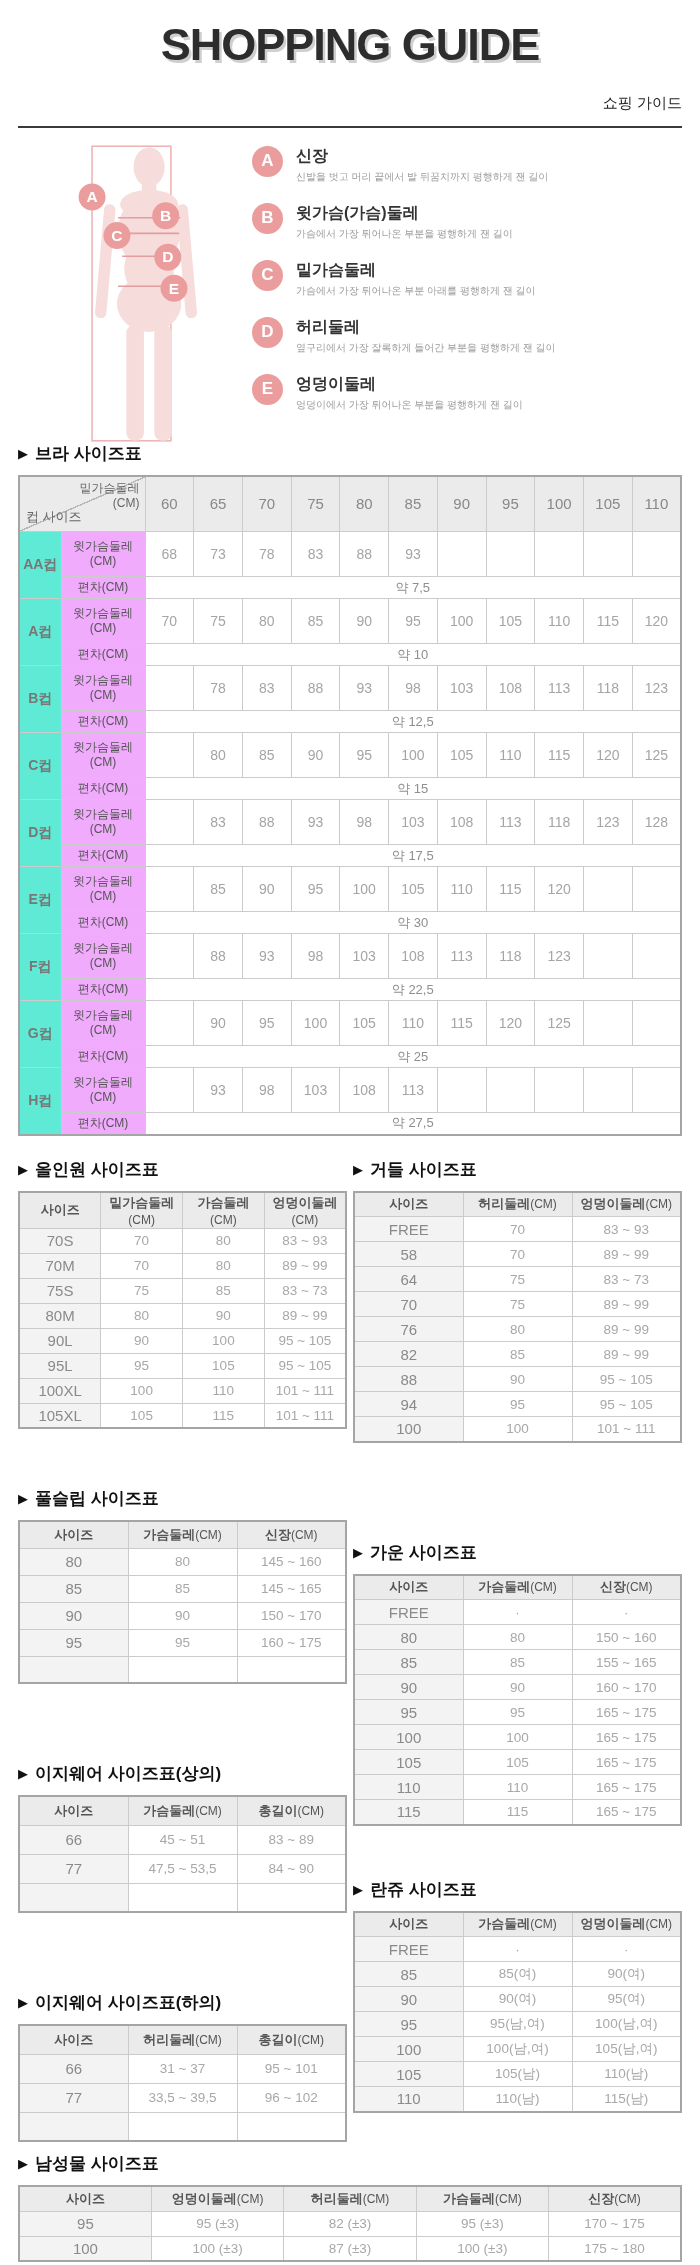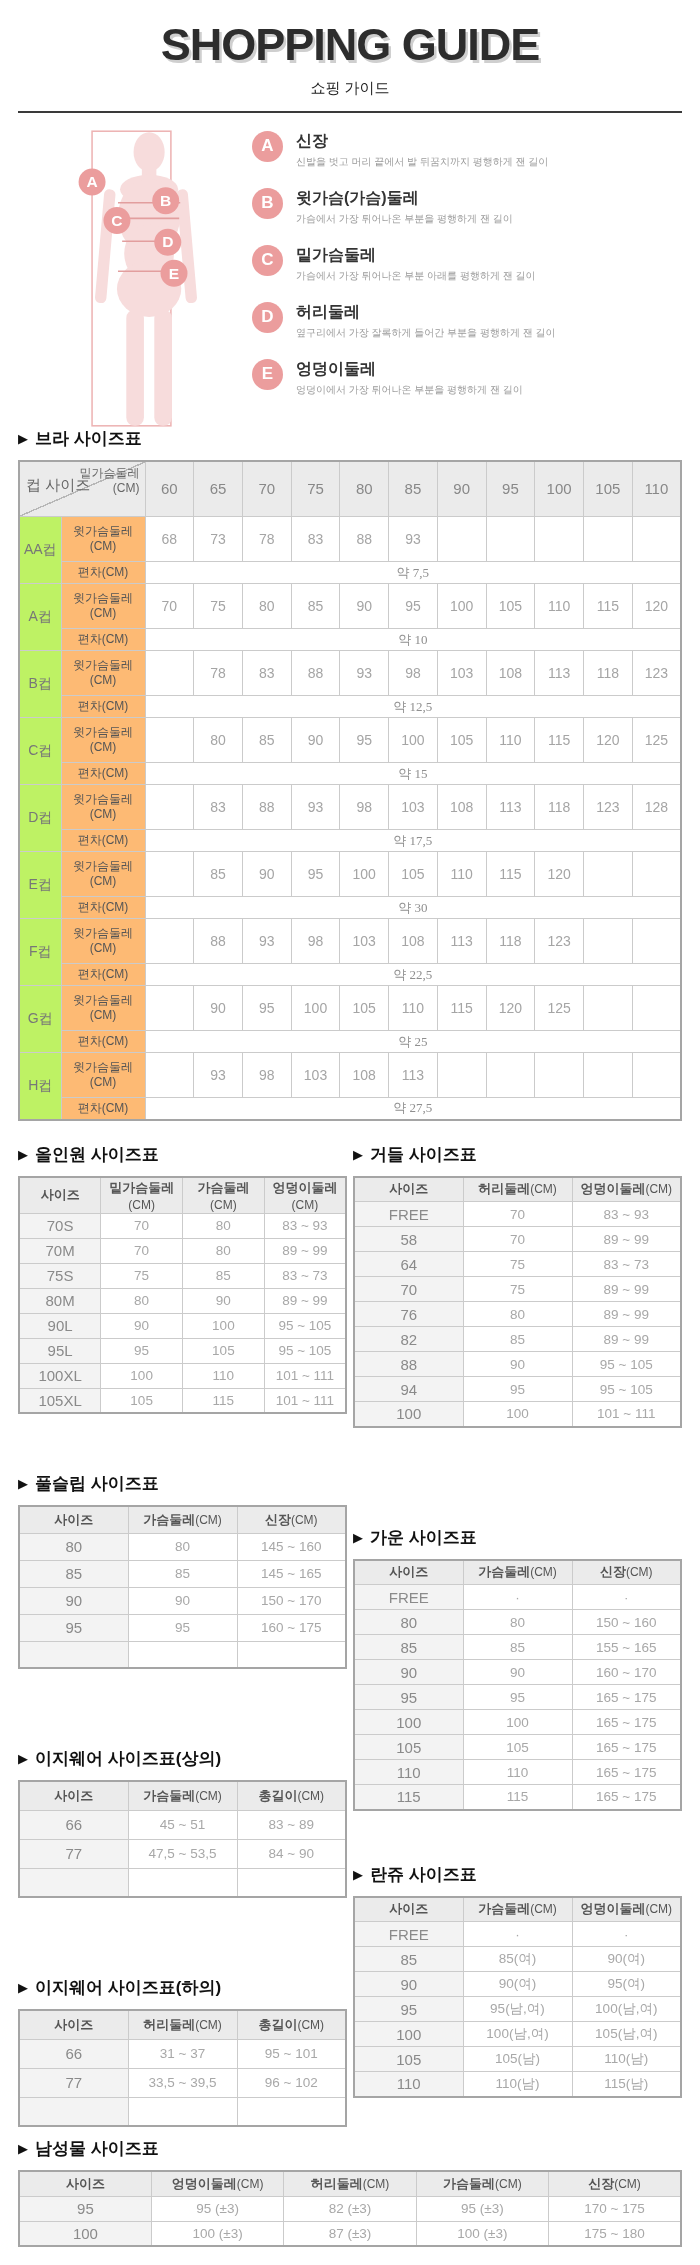--- a/index.html
+++ b/index.html
@@ -4,21 +4,21 @@
 <style>
   * { box-sizing: border-box; }
   html,body { margin:0; padding:0; background:#fff; }
   body { width:700px; font-family:"Liberation Sans","DejaVu Sans",sans-serif; color:#333; }
   .page { width:700px; padding:0 18px 6px 18px; }
 
   
   .hdr { text-align:center; padding-top:20px; }
   .hdr h1 { margin:0; font-size:45px; line-height:1.1; font-weight:900; letter-spacing:-1px;
             color:#2d2d2d; text-shadow:2.5px 2.5px 0 #cfcfcf; }
-  .subtitle { margin-top:9px; font-size:15px; color:#222; }
+  .subtitle { margin-top:24px; font-size:15px; color:#222;text-align:right; }
   .rule { border-top:2px solid #3a3a3a; margin-top:13px; }
 
   
   .guide { display:flex; padding-top:12px; height:300px; }
   .figure { margin-left:38px; flex:0 0 180px; }
   .measure-rect { fill:none; stroke:#edb4b4; stroke-width:1.5; }
   .body * { fill:#f7dcdc; stroke:none; }
   .m-line { stroke:#e29e9e; stroke-width:1.5; }
   .fig-badge { fill:#eb9d9d; }
   .fig-badge-letter { fill:#fff; font-size:15px; font-weight:bold; text-anchor:middle; }
@@ -47,27 +47,27 @@
   .sz td.val { color:#a8a8a8; font-size:13.5px; background:#fff; }
   .sz-fullslip th, .sz-fullslip td { height:27px; }
   .sz-easy th, .sz-easy td { height:29px; }
   .sz-mens .rowhead { width:80px; }
   .bra thead th { height:56px; font-size:15px; color:#888; font-weight:normal; }
   .bra th.corner { position:relative; padding:0; background:#ebebeb
       linear-gradient(to bottom right, transparent calc(50% - 0.7px), #b7b7b7 calc(50% - 0.7px),
       #b7b7b7 calc(50% + 0.7px), transparent calc(50% + 0.7px)); }
   .c-top { position:absolute; top:4px; right:5px; font-size:12px; color:#666; text-align:right; line-height:1.25; }
   .c-top .unit { display:block; }
-  .c-bot { position:absolute; bottom:21px; left:6px; font-size:15px; color:#666; }
-  .bra th.cup { background:#bef264; color:#777; font-size:14px; font-weight:normal; }
-  .bra th.rlabel { background:#fdba74; color:#555; font-size:12px; font-weight:normal; line-height:1.25; }
+  .c-bot { position:absolute; bottom:5px; left:6px; font-size:13px; color:#666; }
+  .bra th.cup { background:#5eead4; color:#777; font-size:14px; font-weight:bold; }
+  .bra th.rlabel { background:#f0abfc; color:#555; font-size:12px; font-weight:normal; line-height:1.25; }
   .bra th.rlabel:not(.dev) .unit { display:block; }
   .bra td.val { color:#a5a5a5; font-size:14px; background:#fff; height:45px; }
   .bra tr.devrow th, .bra tr.devrow td { height:22px;margin-top:12px; }
-  .bra td.devval { color:#8f8f8f; font-size:13px; background:#fff;font-family:Liberation Serif, serif; }
+  .bra td.devval { color:#8f8f8f; font-size:13px; background:#fff; }
 
   
   .bra-section { margin-top:14px; }
   .two-col { display:grid; grid-template-columns:1fr 1fr; gap:6px; margin-top:22px; }
   .tblock.mb58 { margin-bottom:58px; }
   .tblock.mb78 { margin-bottom:78px; }
   .tblock.mb98 { margin-bottom:98px; }
   .tblock.mb52 { margin-bottom:52px; }
   .mens-section { margin-top:10px; }
 </style>

